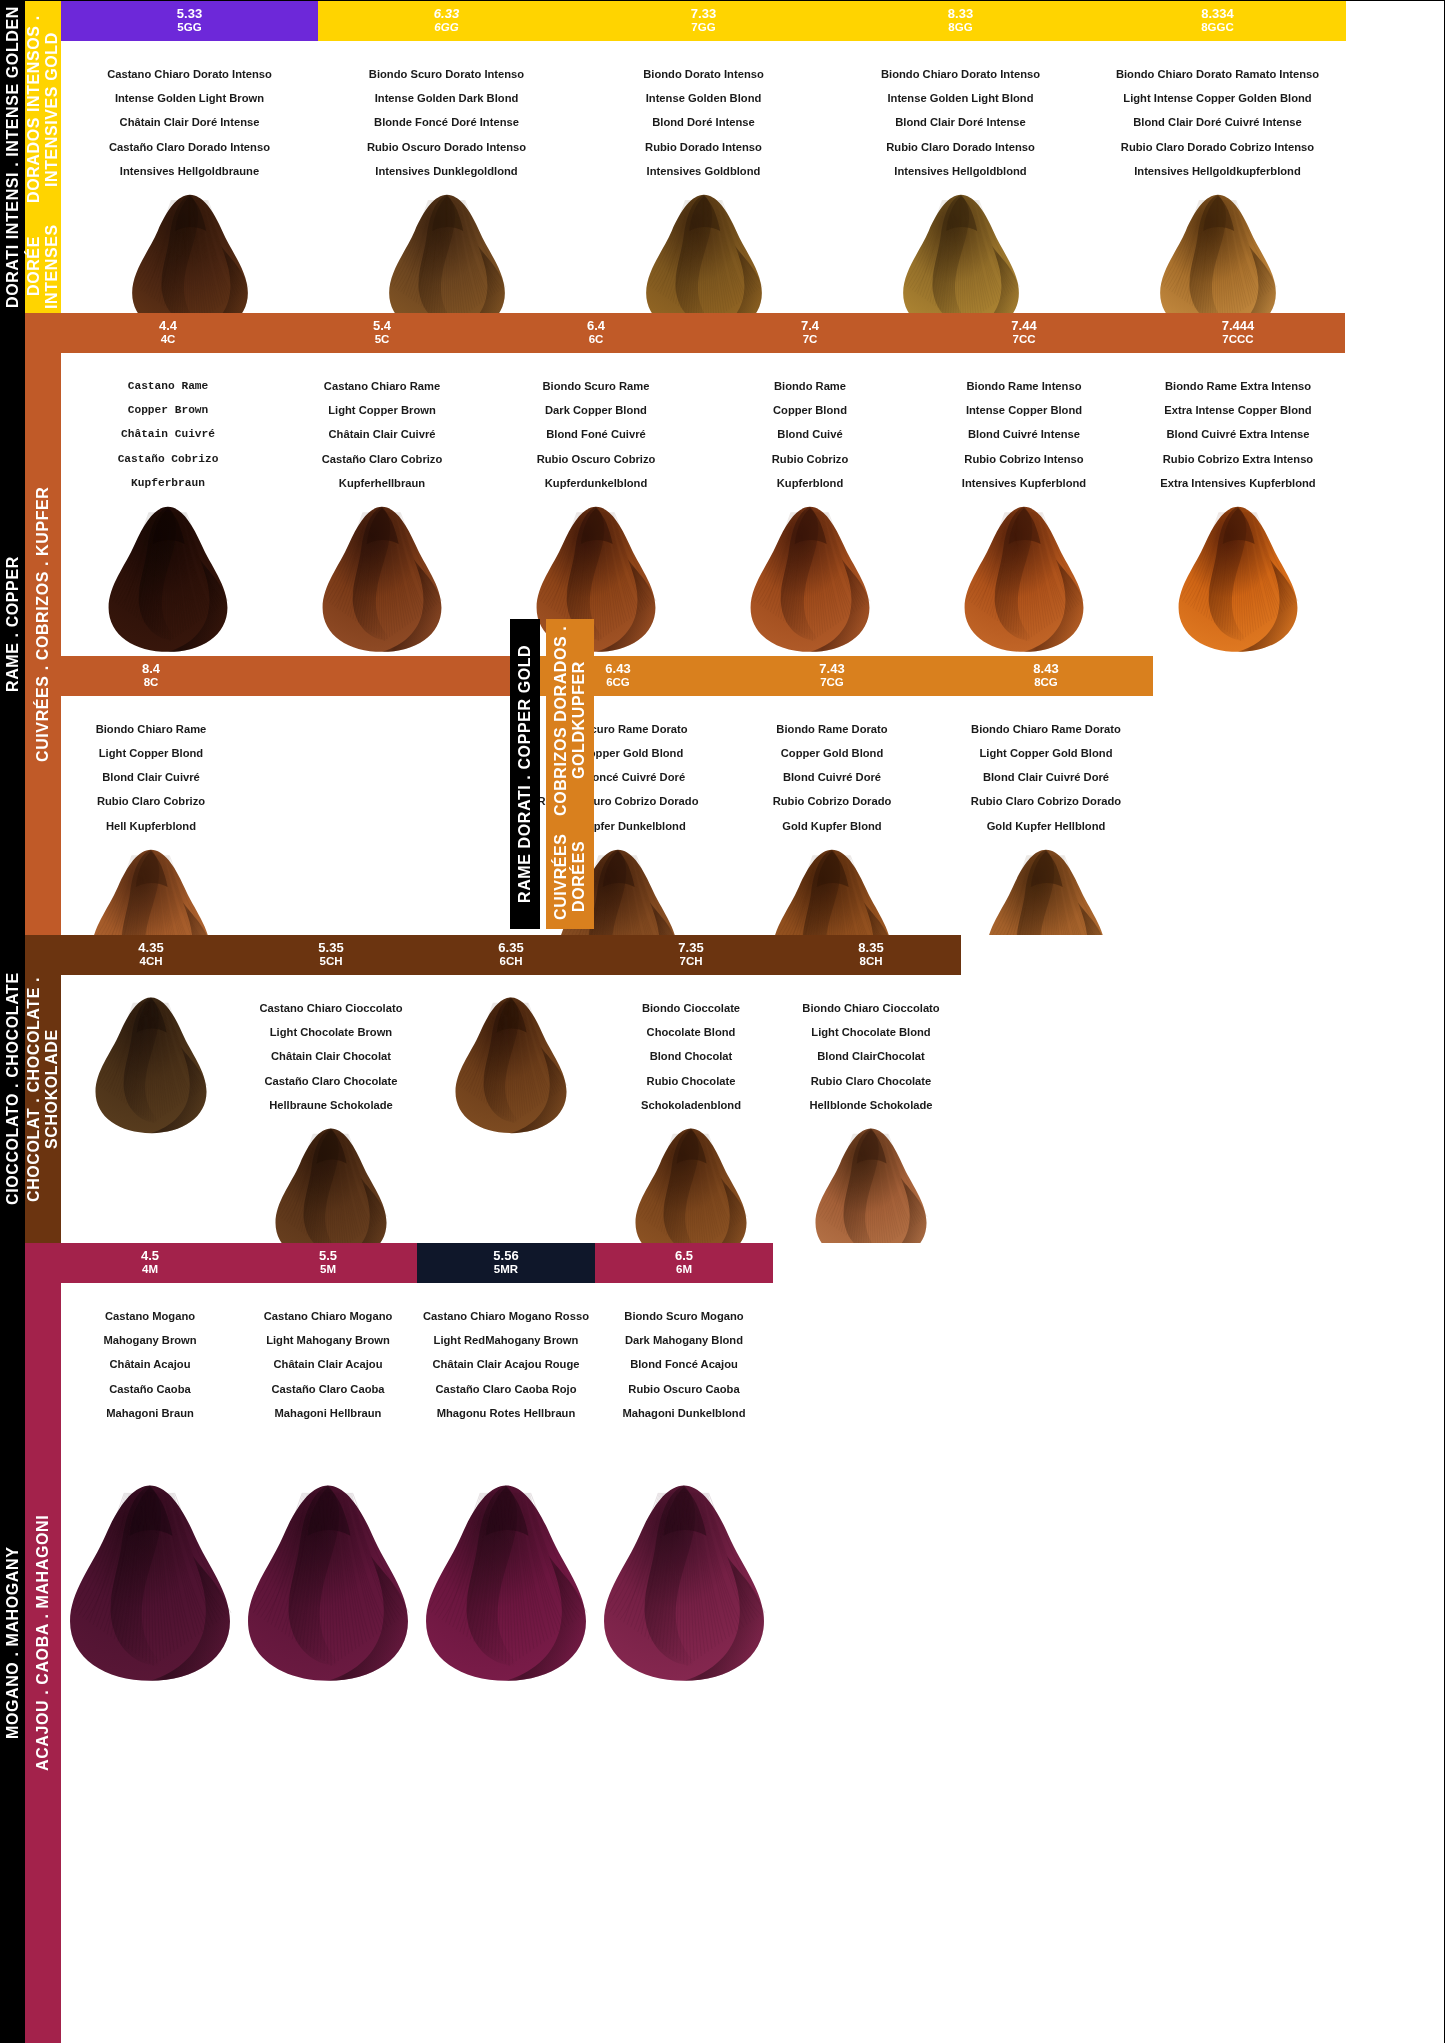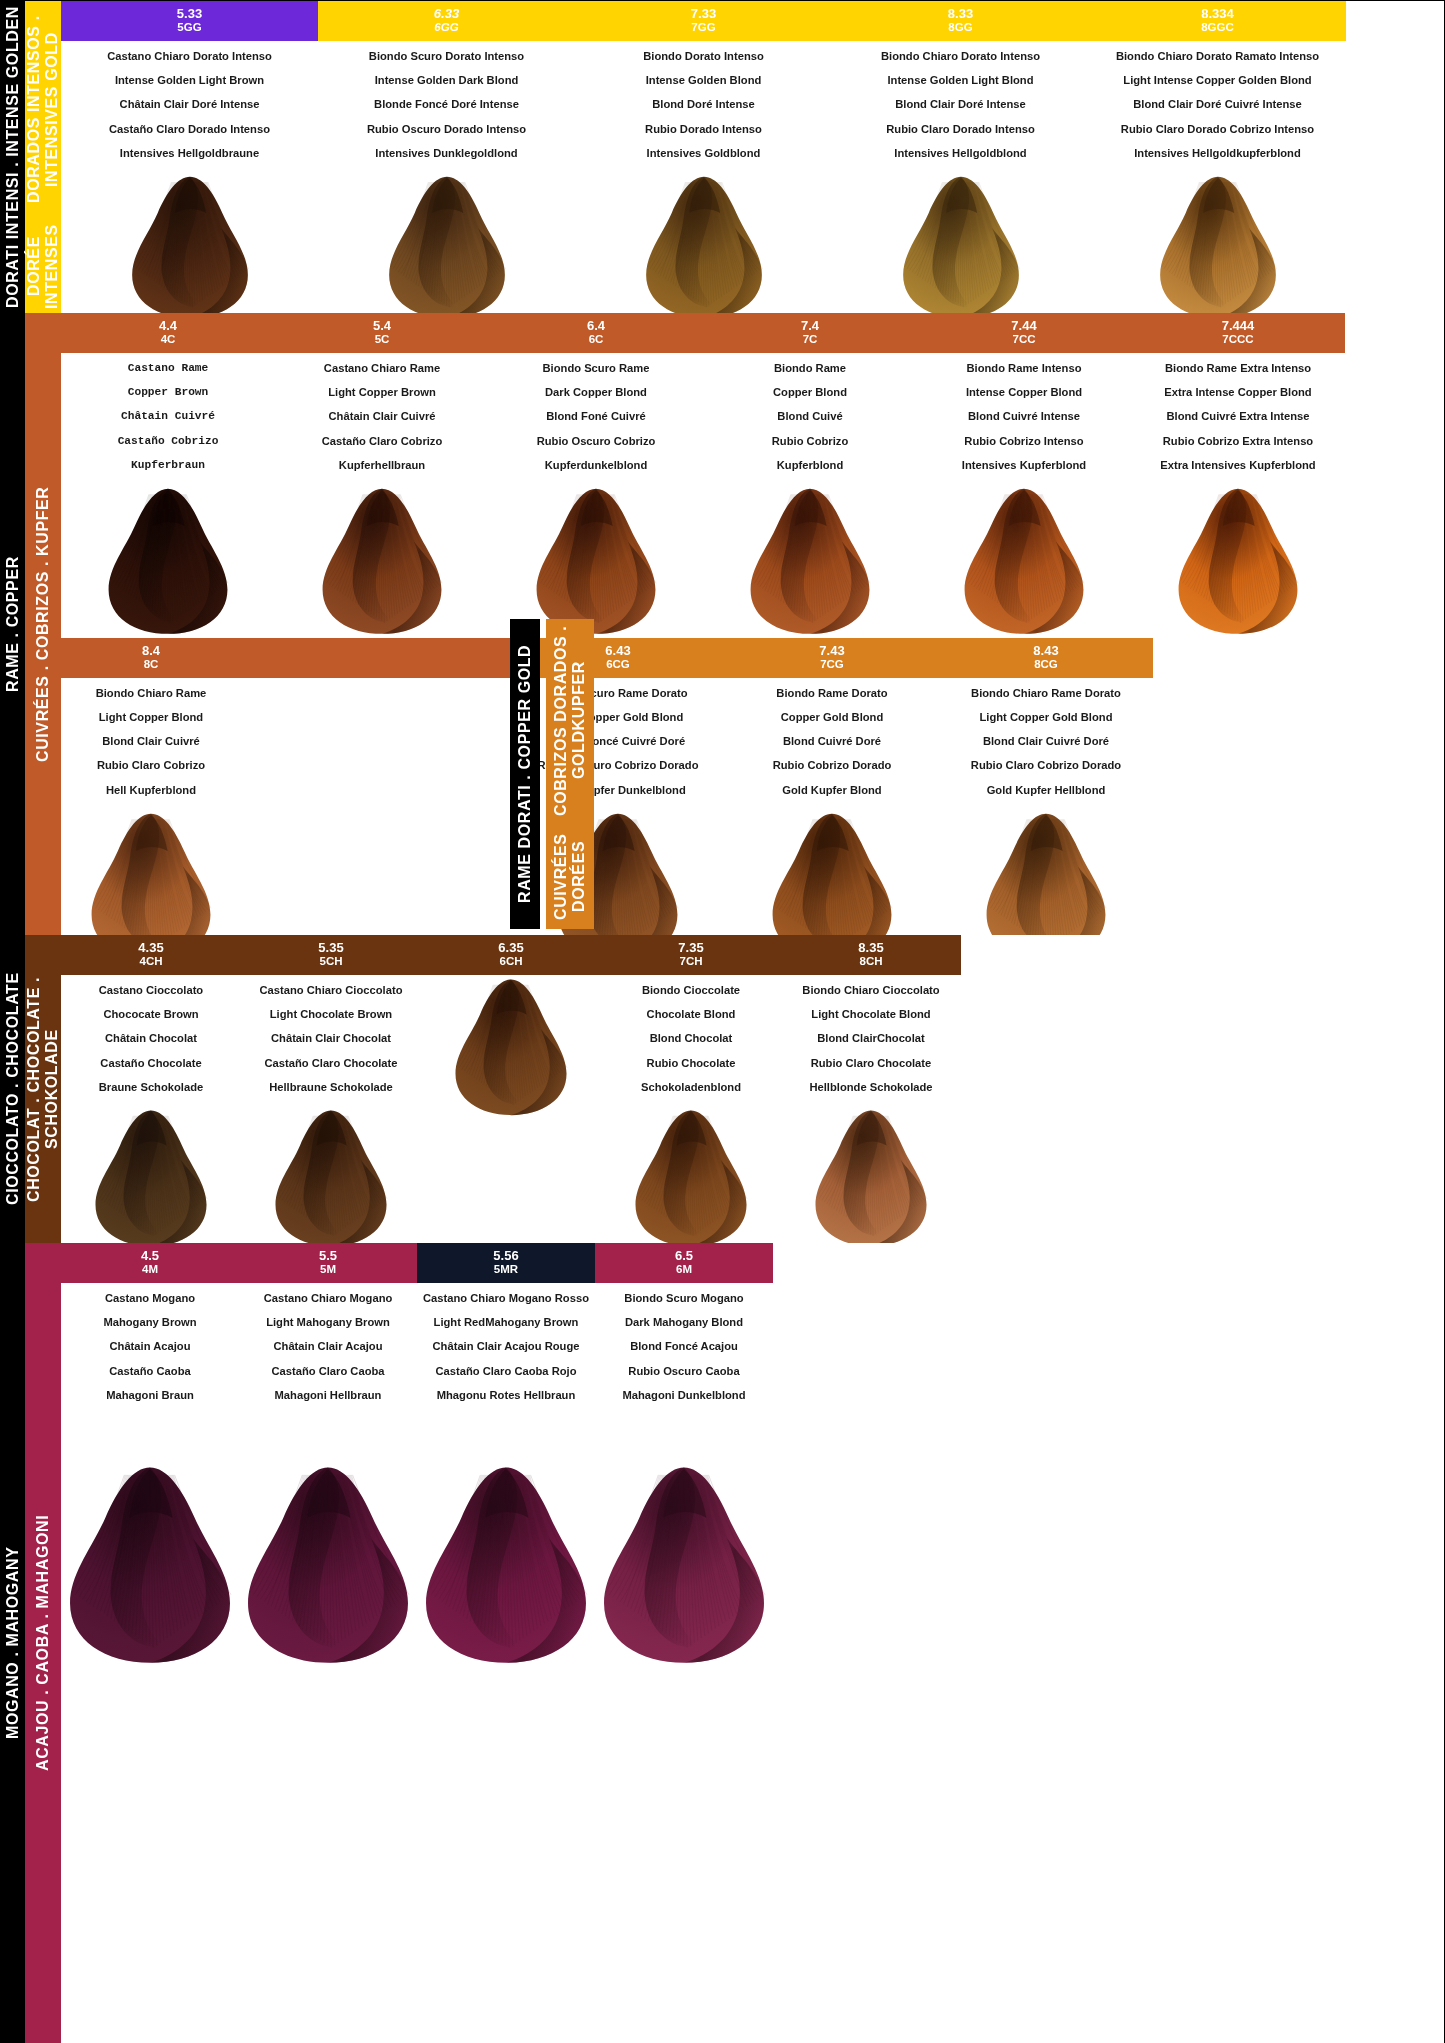--- a/index.html
+++ b/index.html
@@ -26,21 +26,21 @@
   
   .hdrstrip{display:flex;width:100%;}
   .hdr{
     text-align:center;color:#fff;font-weight:bold;
     padding:5px 0 6px 0;line-height:1.18;
   }
   .hdr .num{font-size:13px;display:block;}
   .hdr .code{font-size:11.5px;display:block;}
 
   
-  .cols{display:flex;width:100%;}
+  .cols{display:flex;width:100%;margin-top:18px;}
   .col{display:flex;flex-direction:column;align-items:center;}
   .names{padding-top:10px;text-align:center;}
   .names div{font-size:11.2px;line-height:1;margin-bottom:13px;white-space:nowrap;font-weight:600;}
 
   
   .swatch{position:relative;margin-top:2px;}
   .swatch svg{display:block;}
 
   
   #sec-golden{top:0;height:312px;}
@@ -775,27 +775,20 @@
             <span class="num">7.35</span>
             <span class="code">7CH</span>
           </div>
           <div class="hdr" style="background: rgb(107, 52, 16); width: 180px;">
             <span class="num">8.35</span>
             <span class="code">8CH</span>
           </div>
         </div>
       <div class="cols" id="choc-cols">
           <div class="col" style="width: 180px;">
-            <div class="names">
-              <div>Castano Cioccolato</div>
-              <div>Chococate Brown</div>
-              <div>Châtain Chocolat</div>
-              <div>Castaño Chocolate</div>
-              <div>Braune Schokolade</div>
-            </div>
             <div class="swatch">
               <svg width="186" height="142" viewBox="0 0 200 220">
                 <defs>
                   <radialGradient id="g15a" cx="42%" cy="20%" r="95%">
                     <stop offset="0%" stop-color="#2a1a0e"></stop>
                     <stop offset="45%" stop-color="#4a3118"></stop>
                     <stop offset="100%" stop-color="#5d4020"></stop>
                   </radialGradient>
                   <linearGradient id="g15b" x1="0" y1="0" x2="1" y2="0.5">
                     <stop offset="0%" stop-color="#4a3118" stop-opacity="0.0"></stop>

